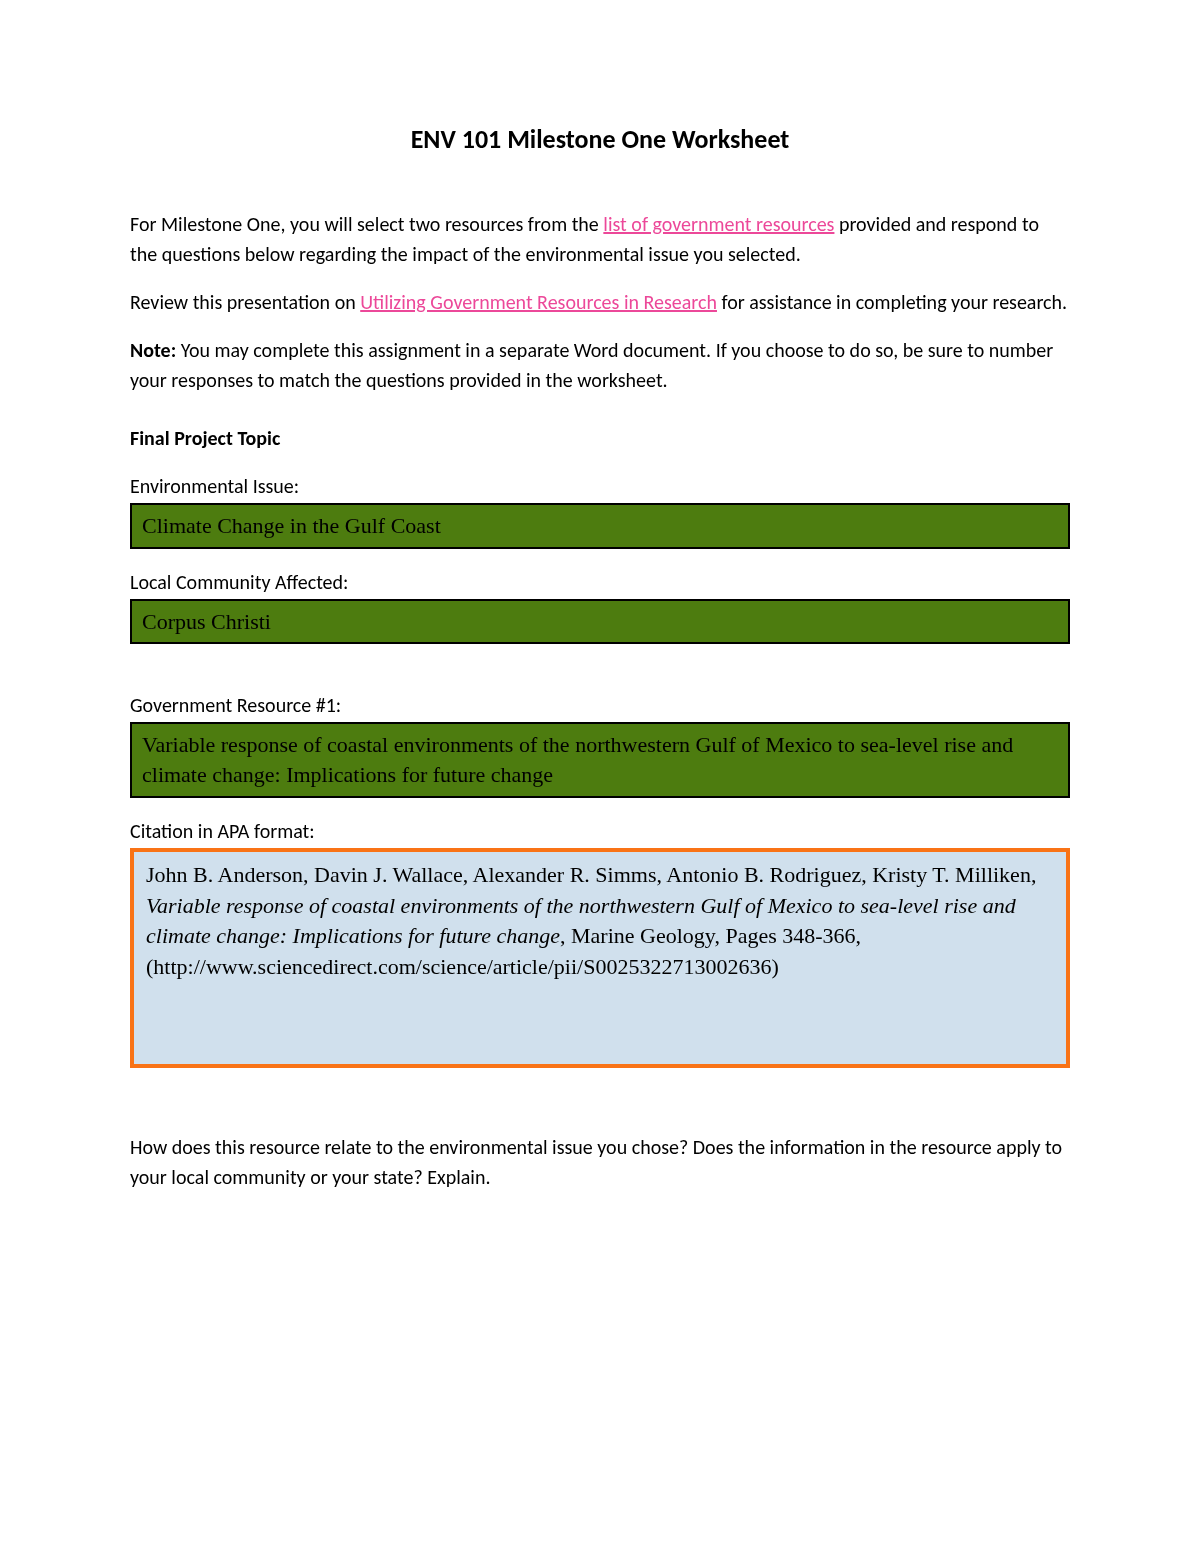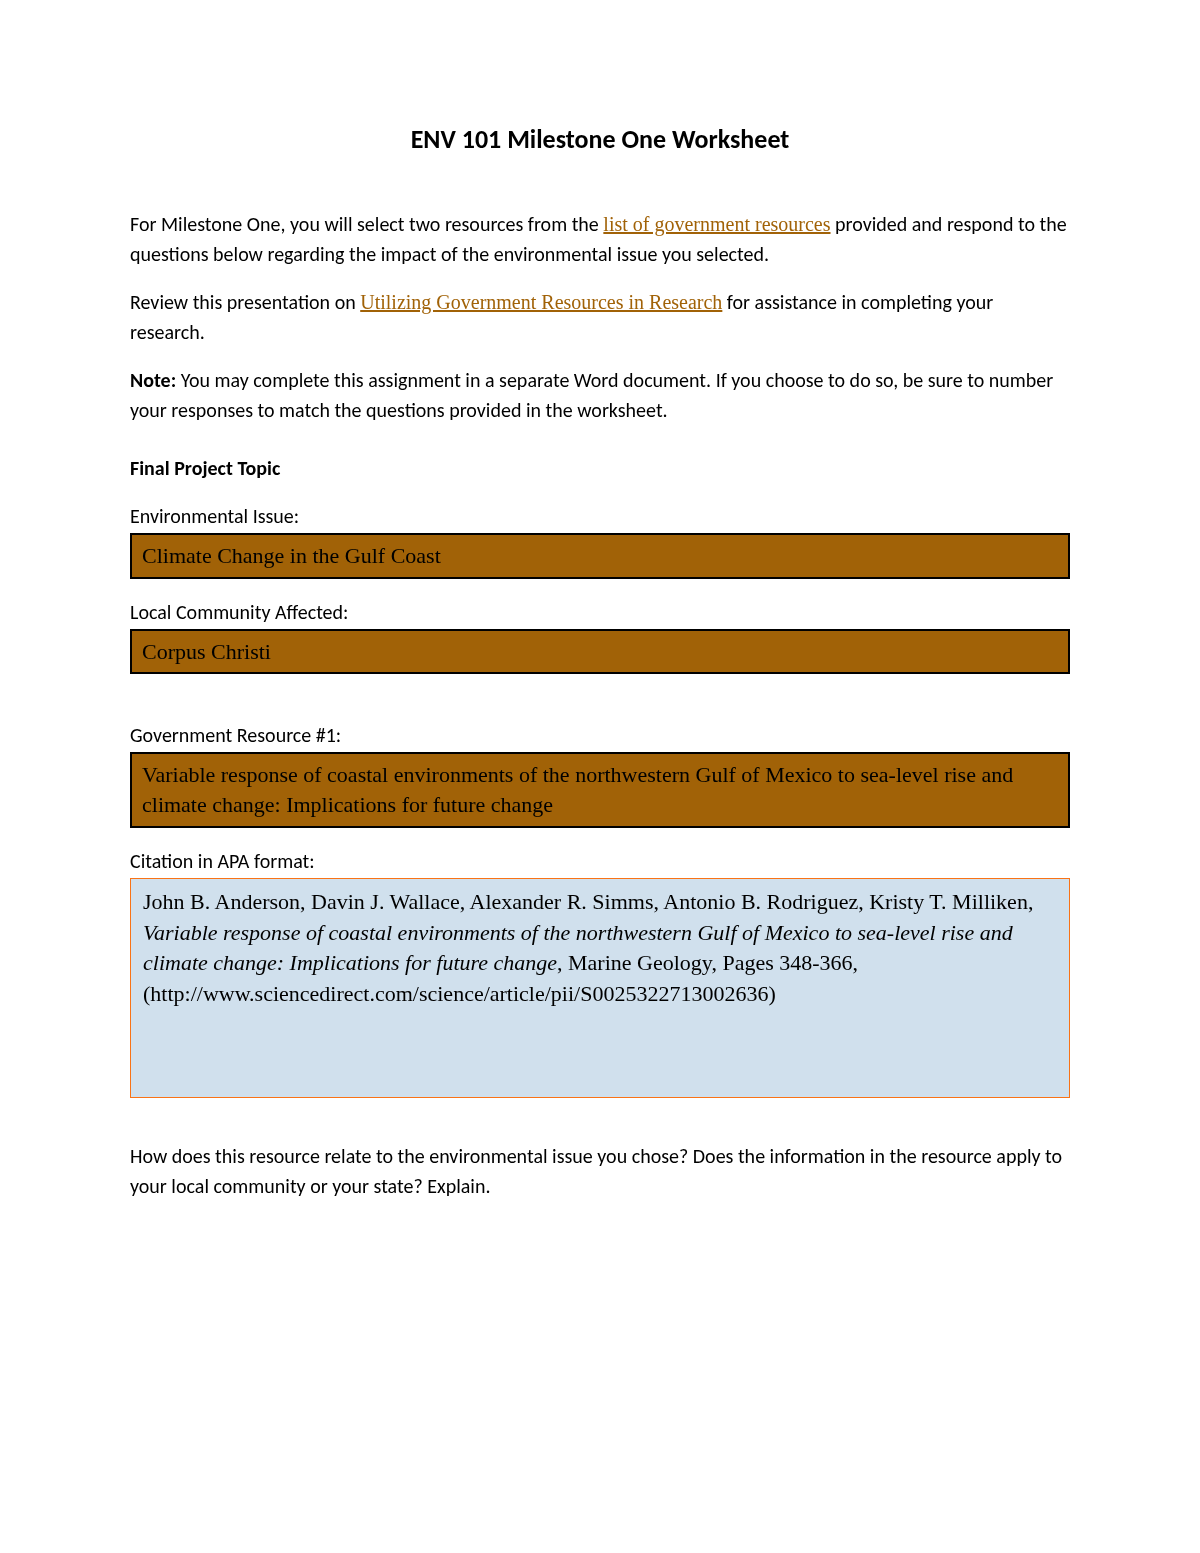--- a/index.html
+++ b/index.html
@@ -20,39 +20,38 @@
     .title {
       text-align: center;
       font-weight: bold;
       font-size: 26px;
       margin-bottom: 50px;
     }
     .paragraph {
       margin-bottom: 18px;
     }
     .link {
-      color: #a16207;
+      color: #ec4899;
       text-decoration: underline;
-      font-family: Liberation Serif, serif;
     }
     .bold {
       font-weight: bold;
     }
     .section-header {
       font-weight: bold;
       margin-top: 28px;
       margin-bottom: 4px;
     }
     .label {
       margin-top: 18px;
       margin-bottom: 2px;
     }
     .input-box {
       border: 2px solid #000000;
-      background: #a16207;
+      background: #4d7c0f;
       padding: 6px 10px;
       font-family: "Times New Roman", Times, serif;
       font-size: 22px;
       line-height: 1.35;
       width: 100%;
     }
     .input-box.small {
       min-height: 32px;
     }
     .input-box.medium {
@@ -65,31 +64,31 @@
       margin-top: 46px;
     }
     .note-paragraph {
       margin-bottom: 16px;
     }
     .sub-label {
       margin-top: 18px;
       margin-bottom: 2px;
     }
     .citation-box {
-      border: 1px solid #f97316;
+      border: 4px solid #f97316;
       background: #d0e0ed;
       padding: 8px 12px 8px 12px;
       font-family: "Times New Roman", Times, serif;
       font-size: 22px;
       line-height: 1.4;
       width: 100%;
       min-height: 220px;
     }
     .question {
-      margin-top: 43px;
+      margin-top: 64px;
     }
   </style>
 </head>
 <body>
 
 <div class="title">ENV 101 Milestone One Worksheet</div>
 
 <p class="paragraph">
   <span>For Milestone One, you will select two resources from the </span><a href="#" class="link">list of government resources</a><span> provided and respond to the questions below regarding the impact of the environmental issue you selected.</span>
 </p>

